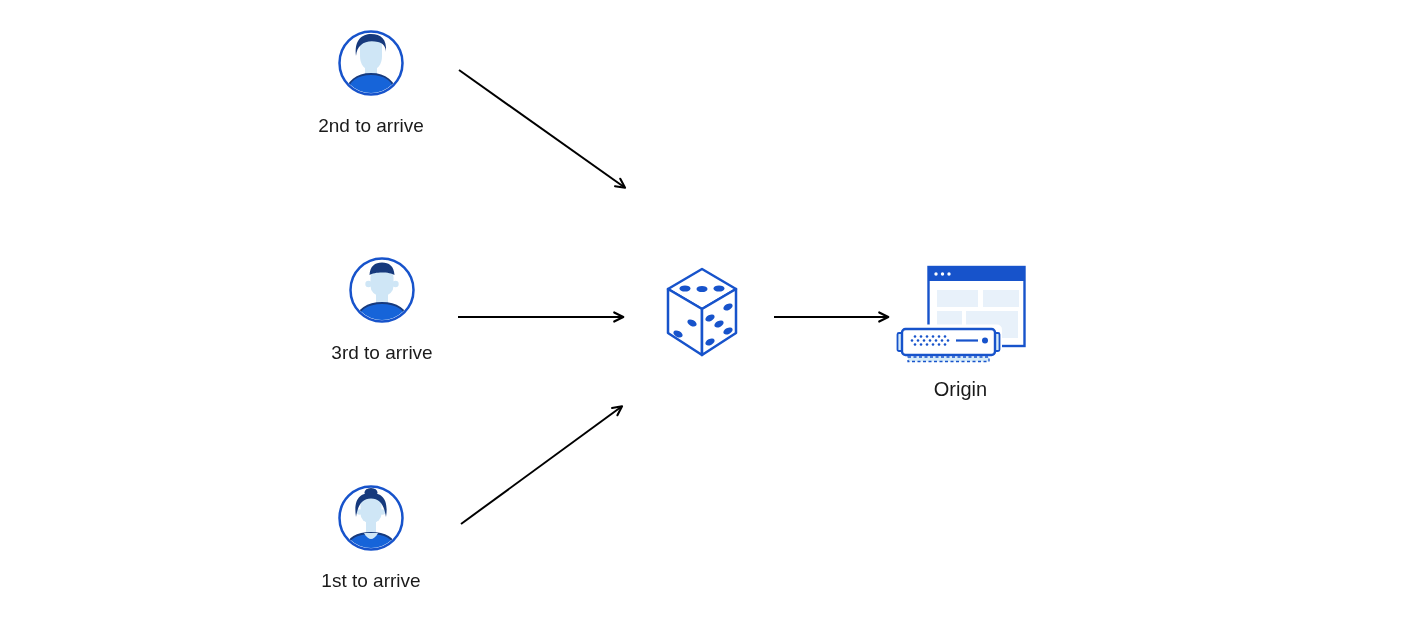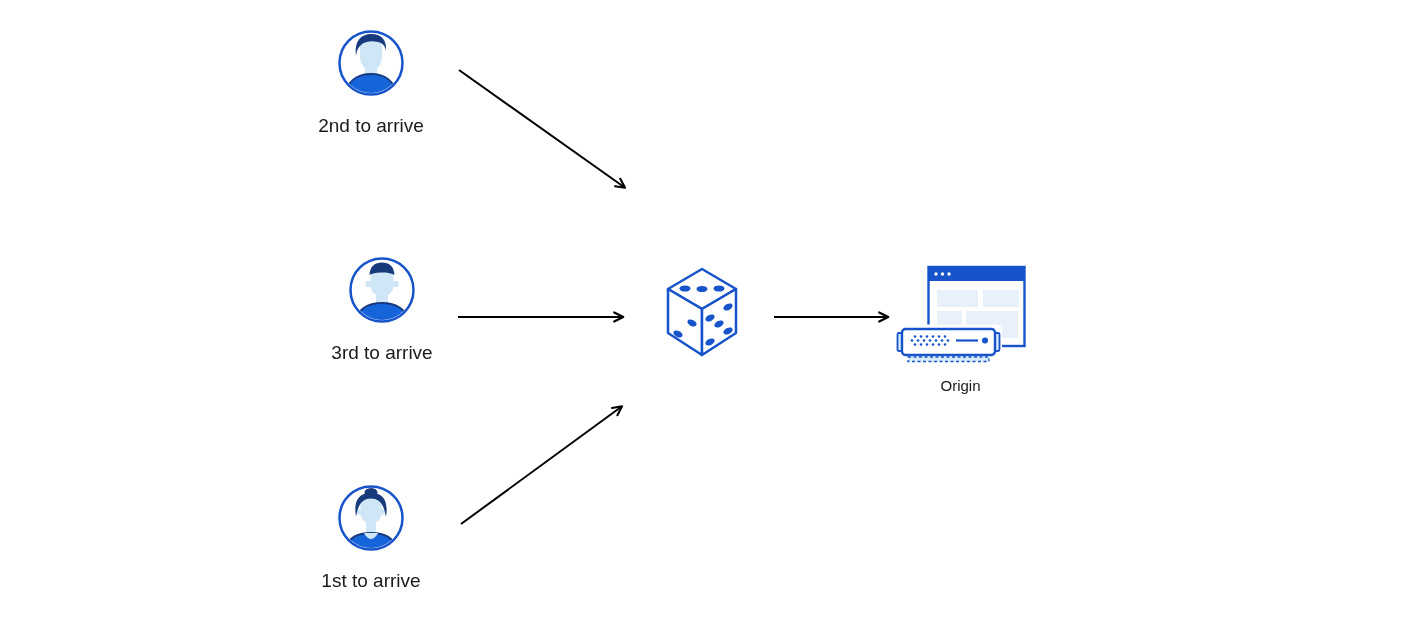--- a/index.html
+++ b/index.html
@@ -6,21 +6,21 @@
   .canvas{
     position:relative;width:1405px;height:633px;overflow:hidden;
     background:var(--background,#ffffff);
     font-family:"Liberation Sans",sans-serif;
   }
   .node{position:absolute;display:flex;flex-direction:column;align-items:center;}
   .node-label{
     font-size:19px;line-height:1.2;color:var(--text,#1a1a1a);
     margin-top:19px;white-space:nowrap;
   }
-  .origin-label{margin-top:10px;font-size:15px;}
+  .origin-label{margin-top:10px;font-size:20px;}
   .arrows{position:absolute;left:0;top:0;width:1405px;height:633px;}
   
   .ln{stroke:var(--arrow,#000);stroke-width:2;fill:none;}
   .ah{stroke:var(--arrow,#000);stroke-width:1.6;fill:none;stroke-linecap:round;stroke-linejoin:round;}
   .pb-s{stroke:var(--primary-blue,#1753cb);}
   .pb-f{fill:var(--primary-blue,#1753cb);}
   .skin{fill:var(--skin-light-blue,#cfe6f6);}
   .hair{fill:var(--hair-navy,#173a7d);}
   .shirt{fill:var(--shirt-blue,#1664d9);stroke:var(--hair-navy,#173a7d);stroke-width:1.8;}
   .pale{fill:var(--panel-pale-blue,#e8f1fa);}

